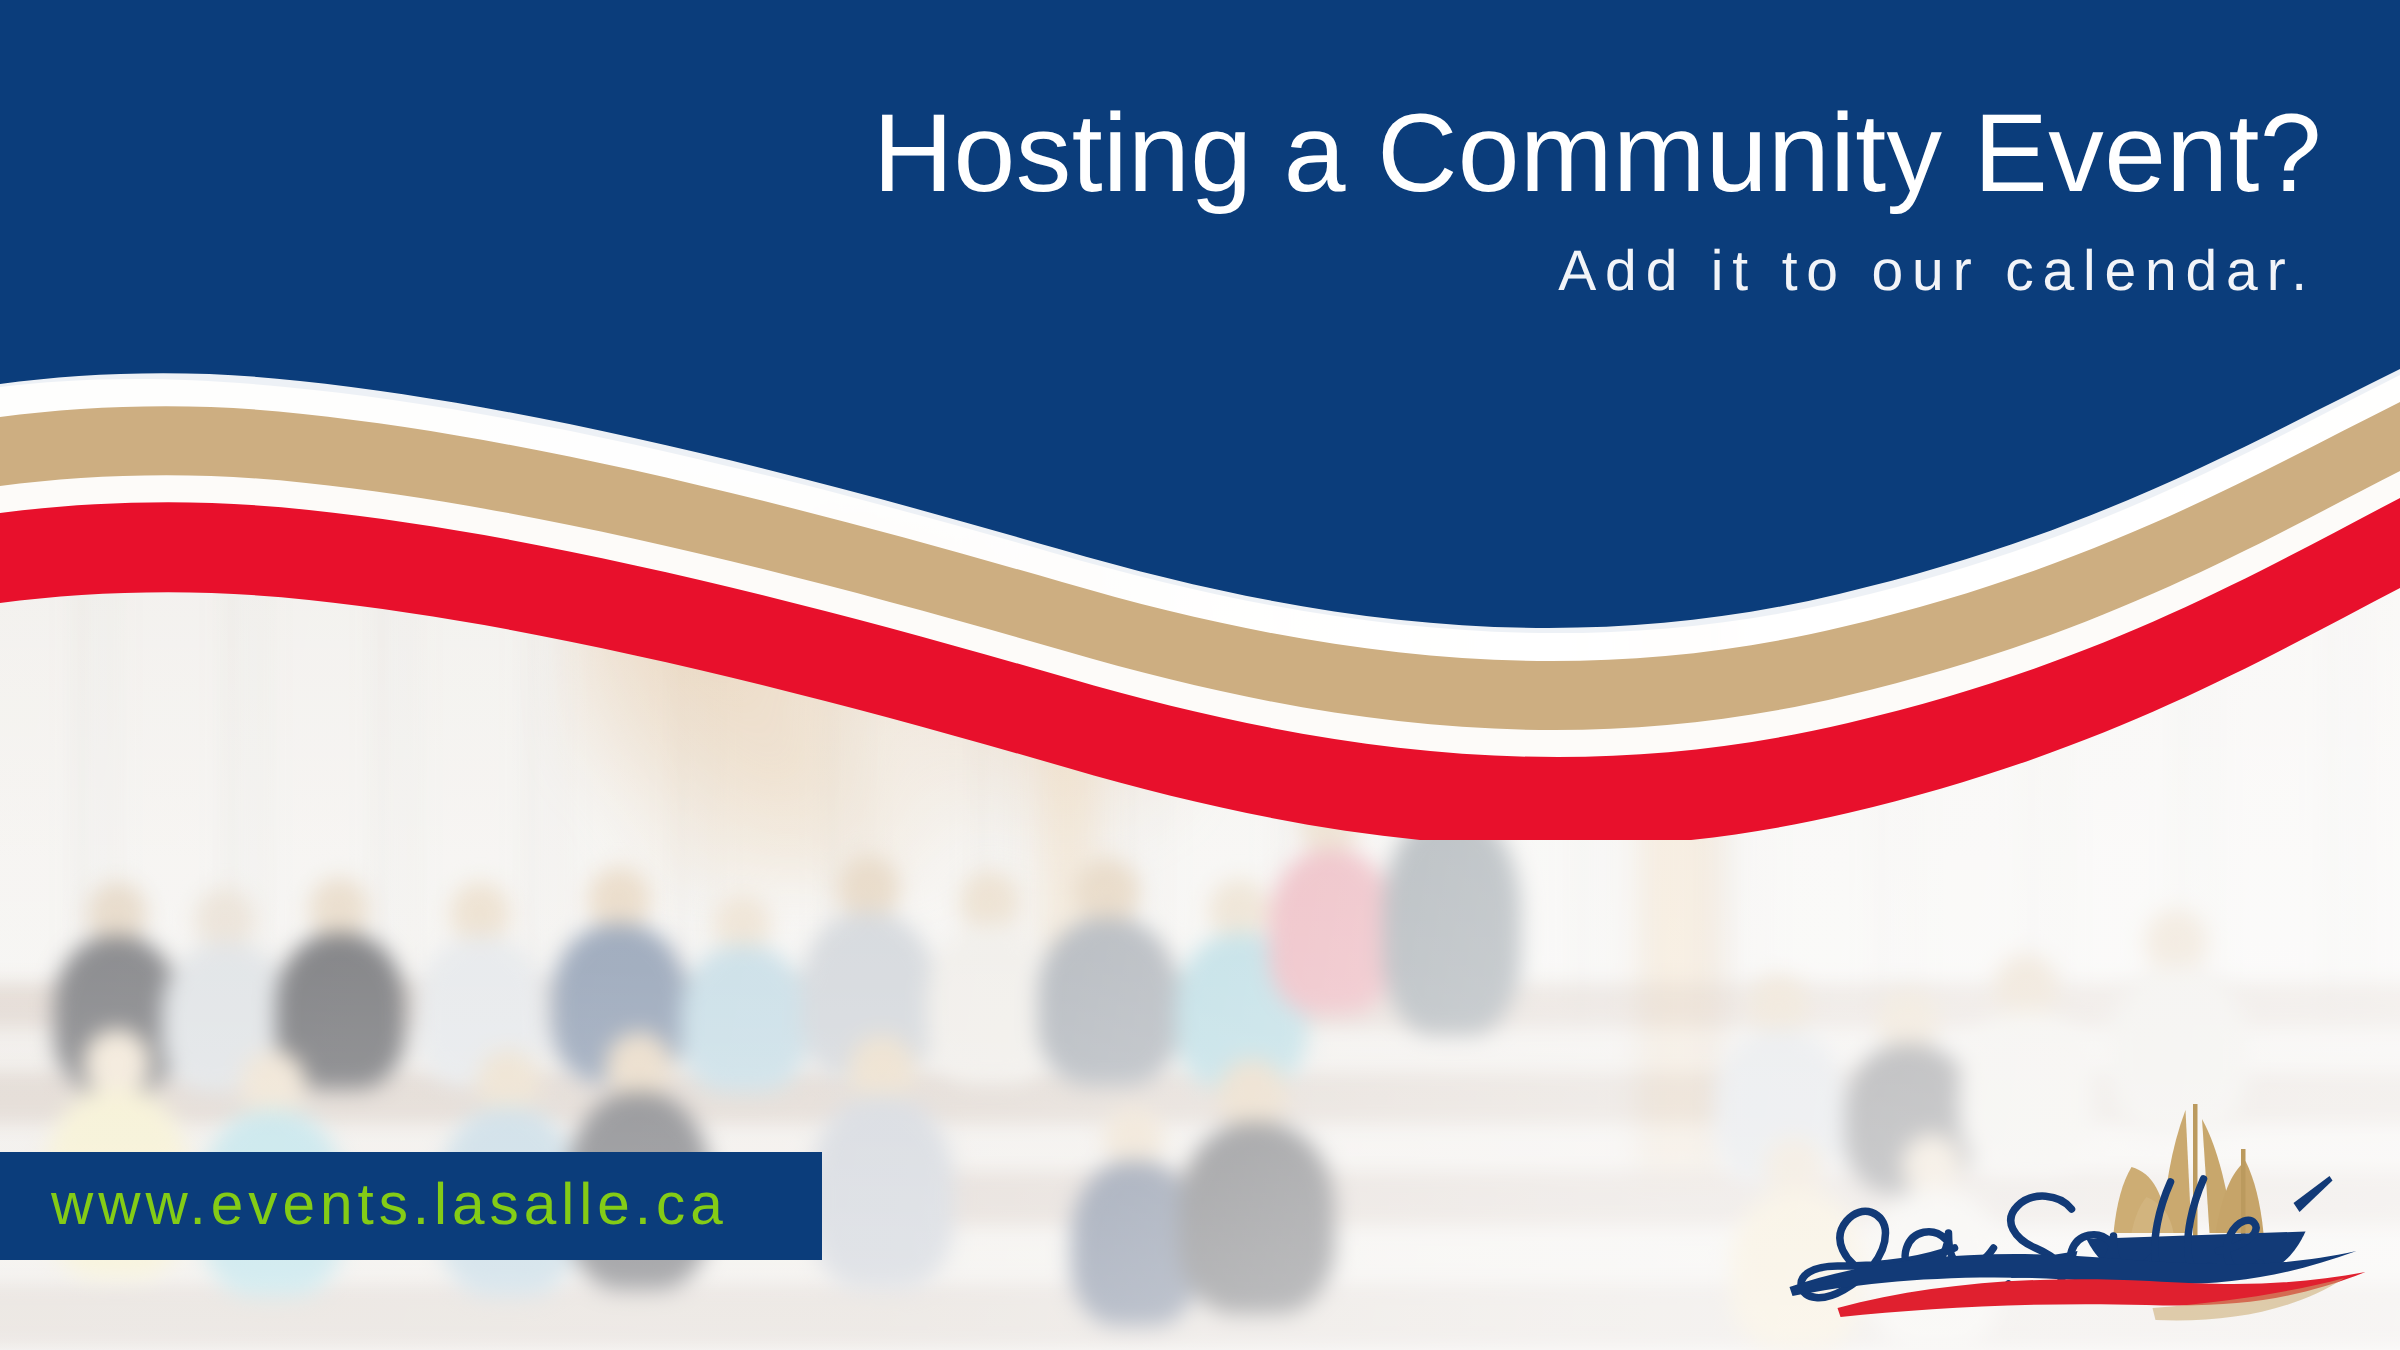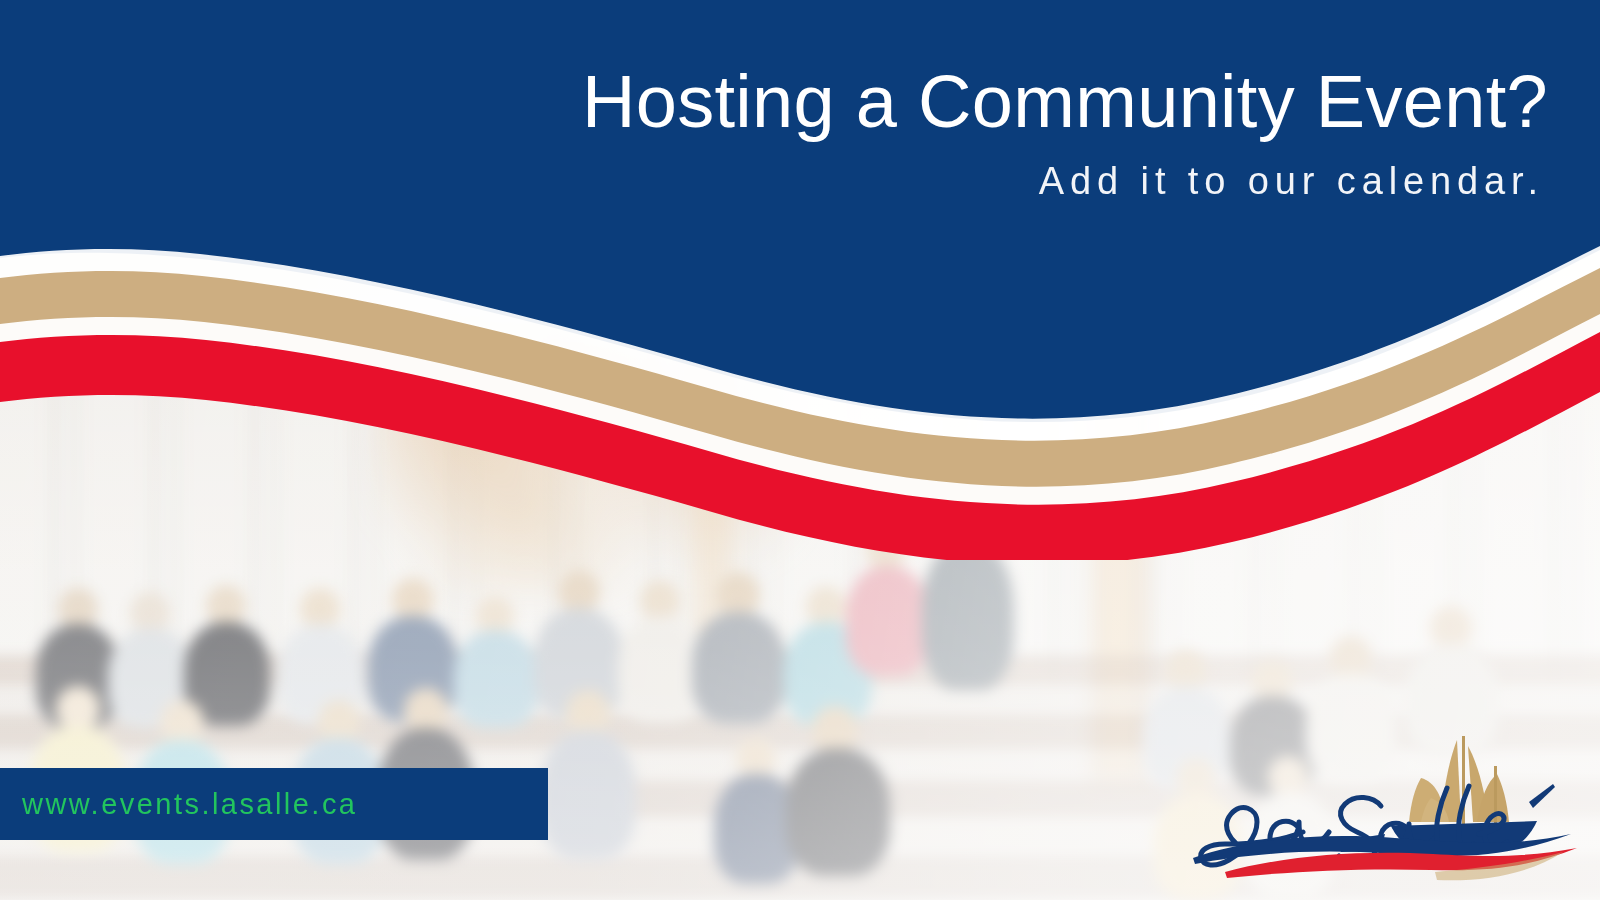--- a/index.html
+++ b/index.html
@@ -175,25 +175,25 @@
     position: absolute;
     left: 0;
     top: 768px;
     width: 548px;
     height: 72px;
     background: #0b3d7b;
     display: flex;
     align-items: center;
   }
   .url-text {
-    color: #22c55e;
-    font-size: 29px;
+    color: #84cc16;
+    font-size: 39px;
     font-weight: 300;
     letter-spacing: 0.085em;
-    padding-left: 22px;
+    padding-left: 34px;
     white-space: nowrap;
   }
 
   
   .logo {
     position: absolute;
     left: 1185px;
     top: 722px;
     width: 400px;
     height: 172px;

